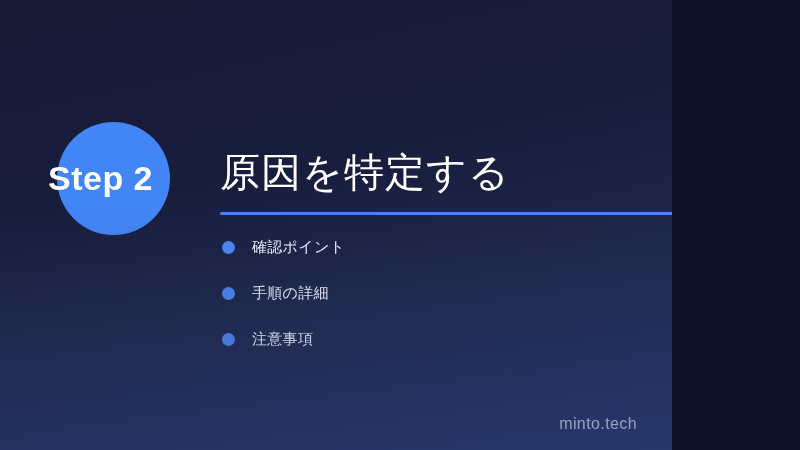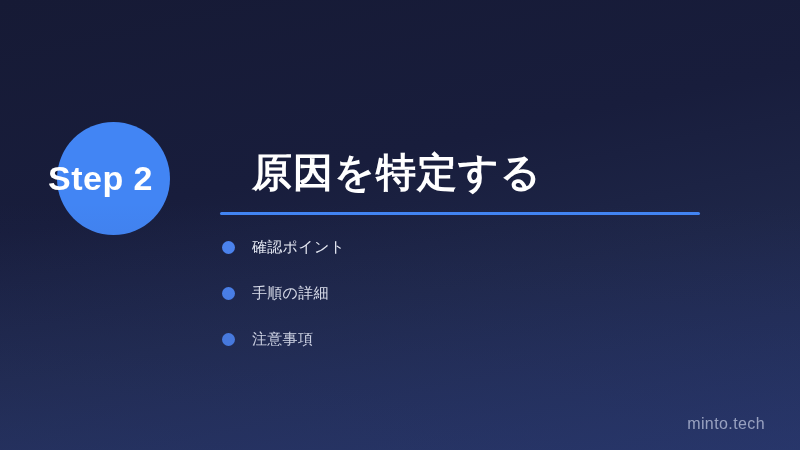--- a/index.html
+++ b/index.html
@@ -2,21 +2,21 @@
 <html><head>
 <meta charset="utf-8">
 <style>
   html, body {
     margin: 0;
     padding: 0;
     background: #0f1226;
   }
   #slide {
     position: relative;
-    width: 800px;
+    width: 672px;
     height: 450px;
     overflow: hidden;
     font-family: "Liberation Sans", "DejaVu Sans", sans-serif;
     background: linear-gradient(168deg, #161a35 0%, #181d3c 38%, #1e2648 62%, #253263 100%);
   }
   
   #slide::after {
     content: "";
     position: absolute;
     left: 0; right: 0; bottom: 0;
@@ -49,25 +49,24 @@
     white-space: nowrap;
     z-index: 3;
   }
 
   .title {
     position: absolute;
     left: 220px;
     top: 148px;
     color: #ffffff;
     font-size: 40px;
-    font-weight: bold;
+    font-weight: normal;
     letter-spacing: 1px;
     line-height: 48px;
     white-space: nowrap;
-    margin-left: 32px;
   }
 
   .title-rule {
     position: absolute;
     left: 220px;
     top: 212px;
     width: 480px;
     height: 3px;
     background: #4285f4;
     border-radius: 2px;

